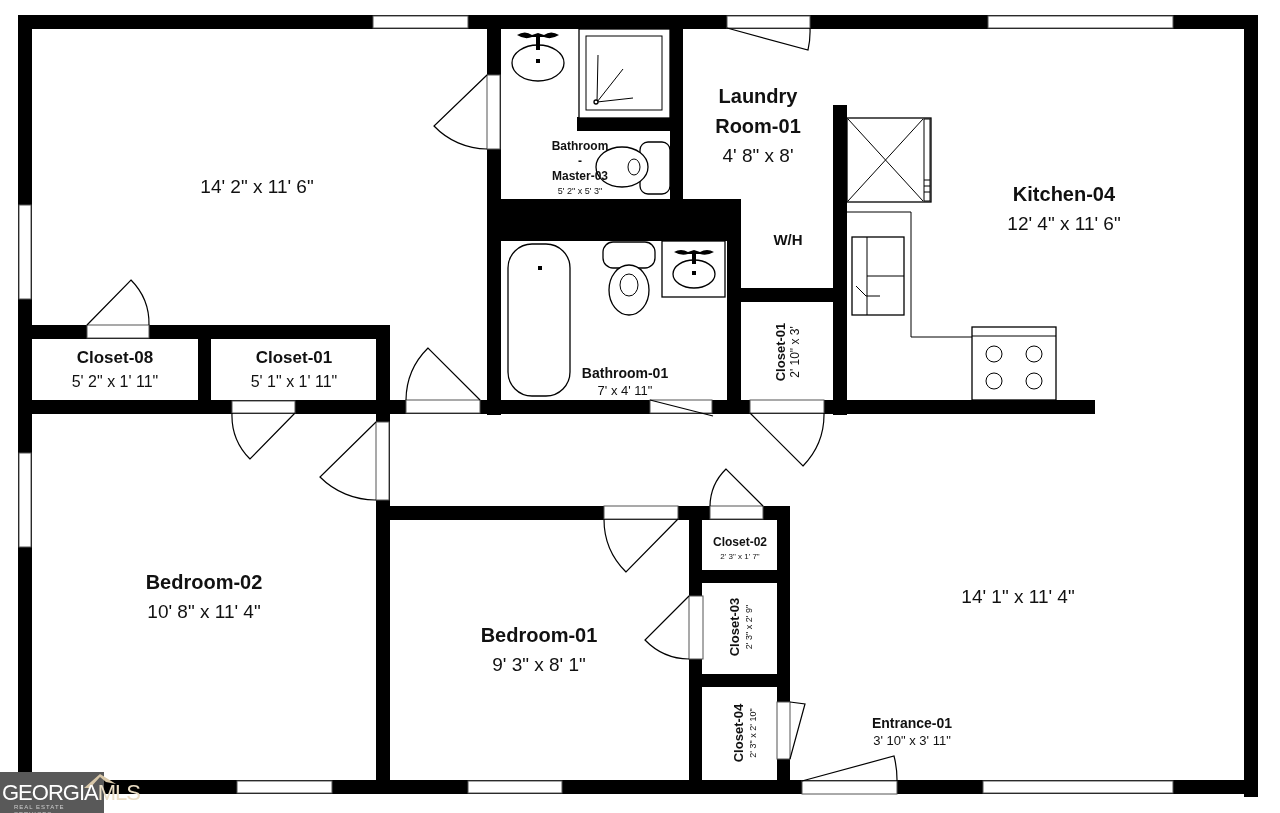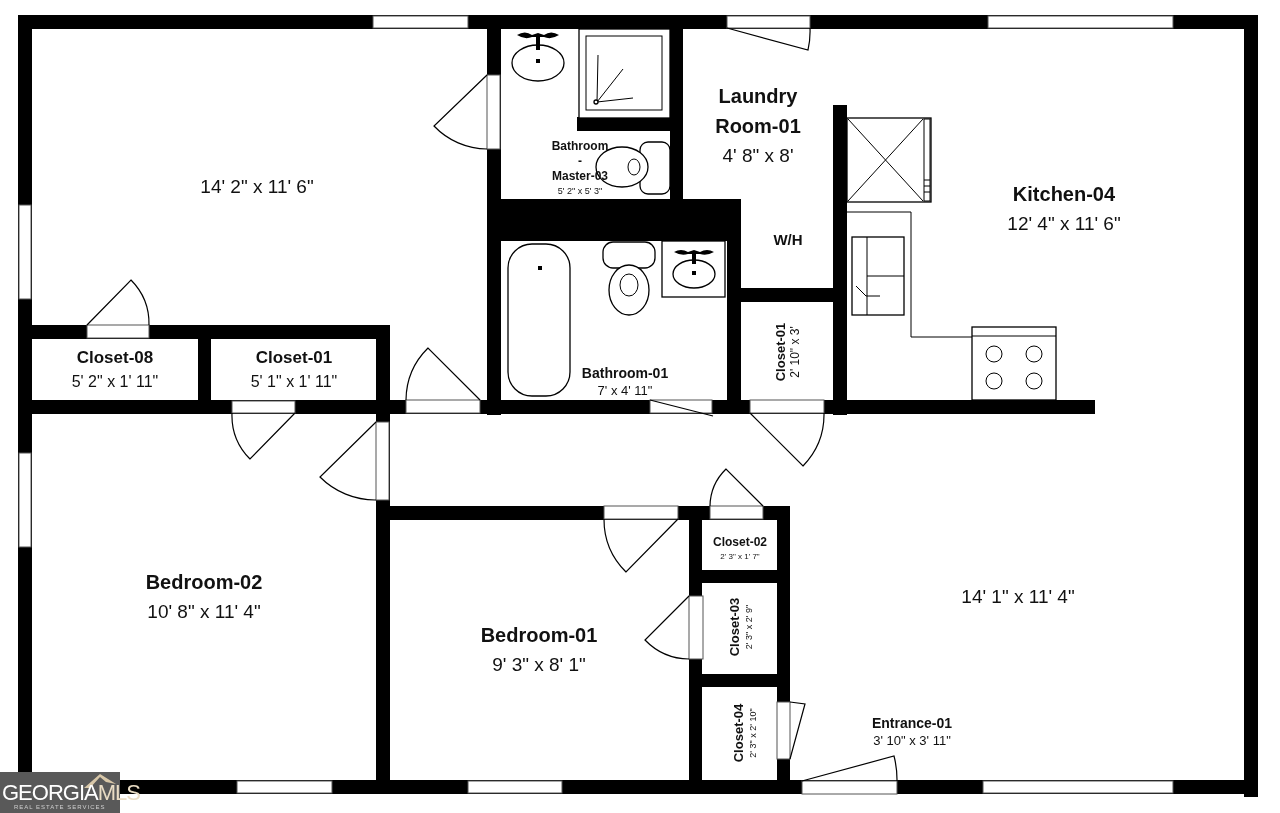--- a/index.html
+++ b/index.html
@@ -16,21 +16,21 @@
     .lg .name { font-size: 20px; line-height: 30px; }
     .lg .dim { font-size: 19px; line-height: 30px; }
     .md .name { font-size: 17px; line-height: 24px; }
     .md .dim { font-size: 16px; line-height: 24px; }
     .sm .name { font-size: 14px; line-height: 18px; }
     .sm .dim { font-size: 13px; line-height: 18px; }
     .xs .name { font-size: 12px; line-height: 15px; }
     .xs .dim { font-size: 9px; line-height: 14px; }
     .rot { transform: translate(-50%, -50%) rotate(-90deg); }
     .wh { font-size: 15px; font-weight: bold; }
-    #logo { position: absolute; left: 0; top: 772px; width: 120px; height: 41px; background: #595959; }
+    #logo { position: absolute; left: 0; top: 772px; width: 104px; height: 41px; background: #595959; }
     #logo .brand { position: absolute; left: 2px; top: 10px; color: #ffffff; font-size: 22px; letter-spacing: -1px; line-height: 22px; }
     #logo .brand b { font-weight: normal; color: #e9dcc4; }
     #logo .tag { position: absolute; left: 14px; top: 32px; color: #cfcfcf; font-size: 6px; letter-spacing: 1px; line-height: 7px; }
     #logo .roof { position: absolute; left: 82px; top: 0; }
   </style>
 </head>
 <body>
 
 <svg id="plan" width="1280" height="813" viewBox="0 0 1280 813">
 

